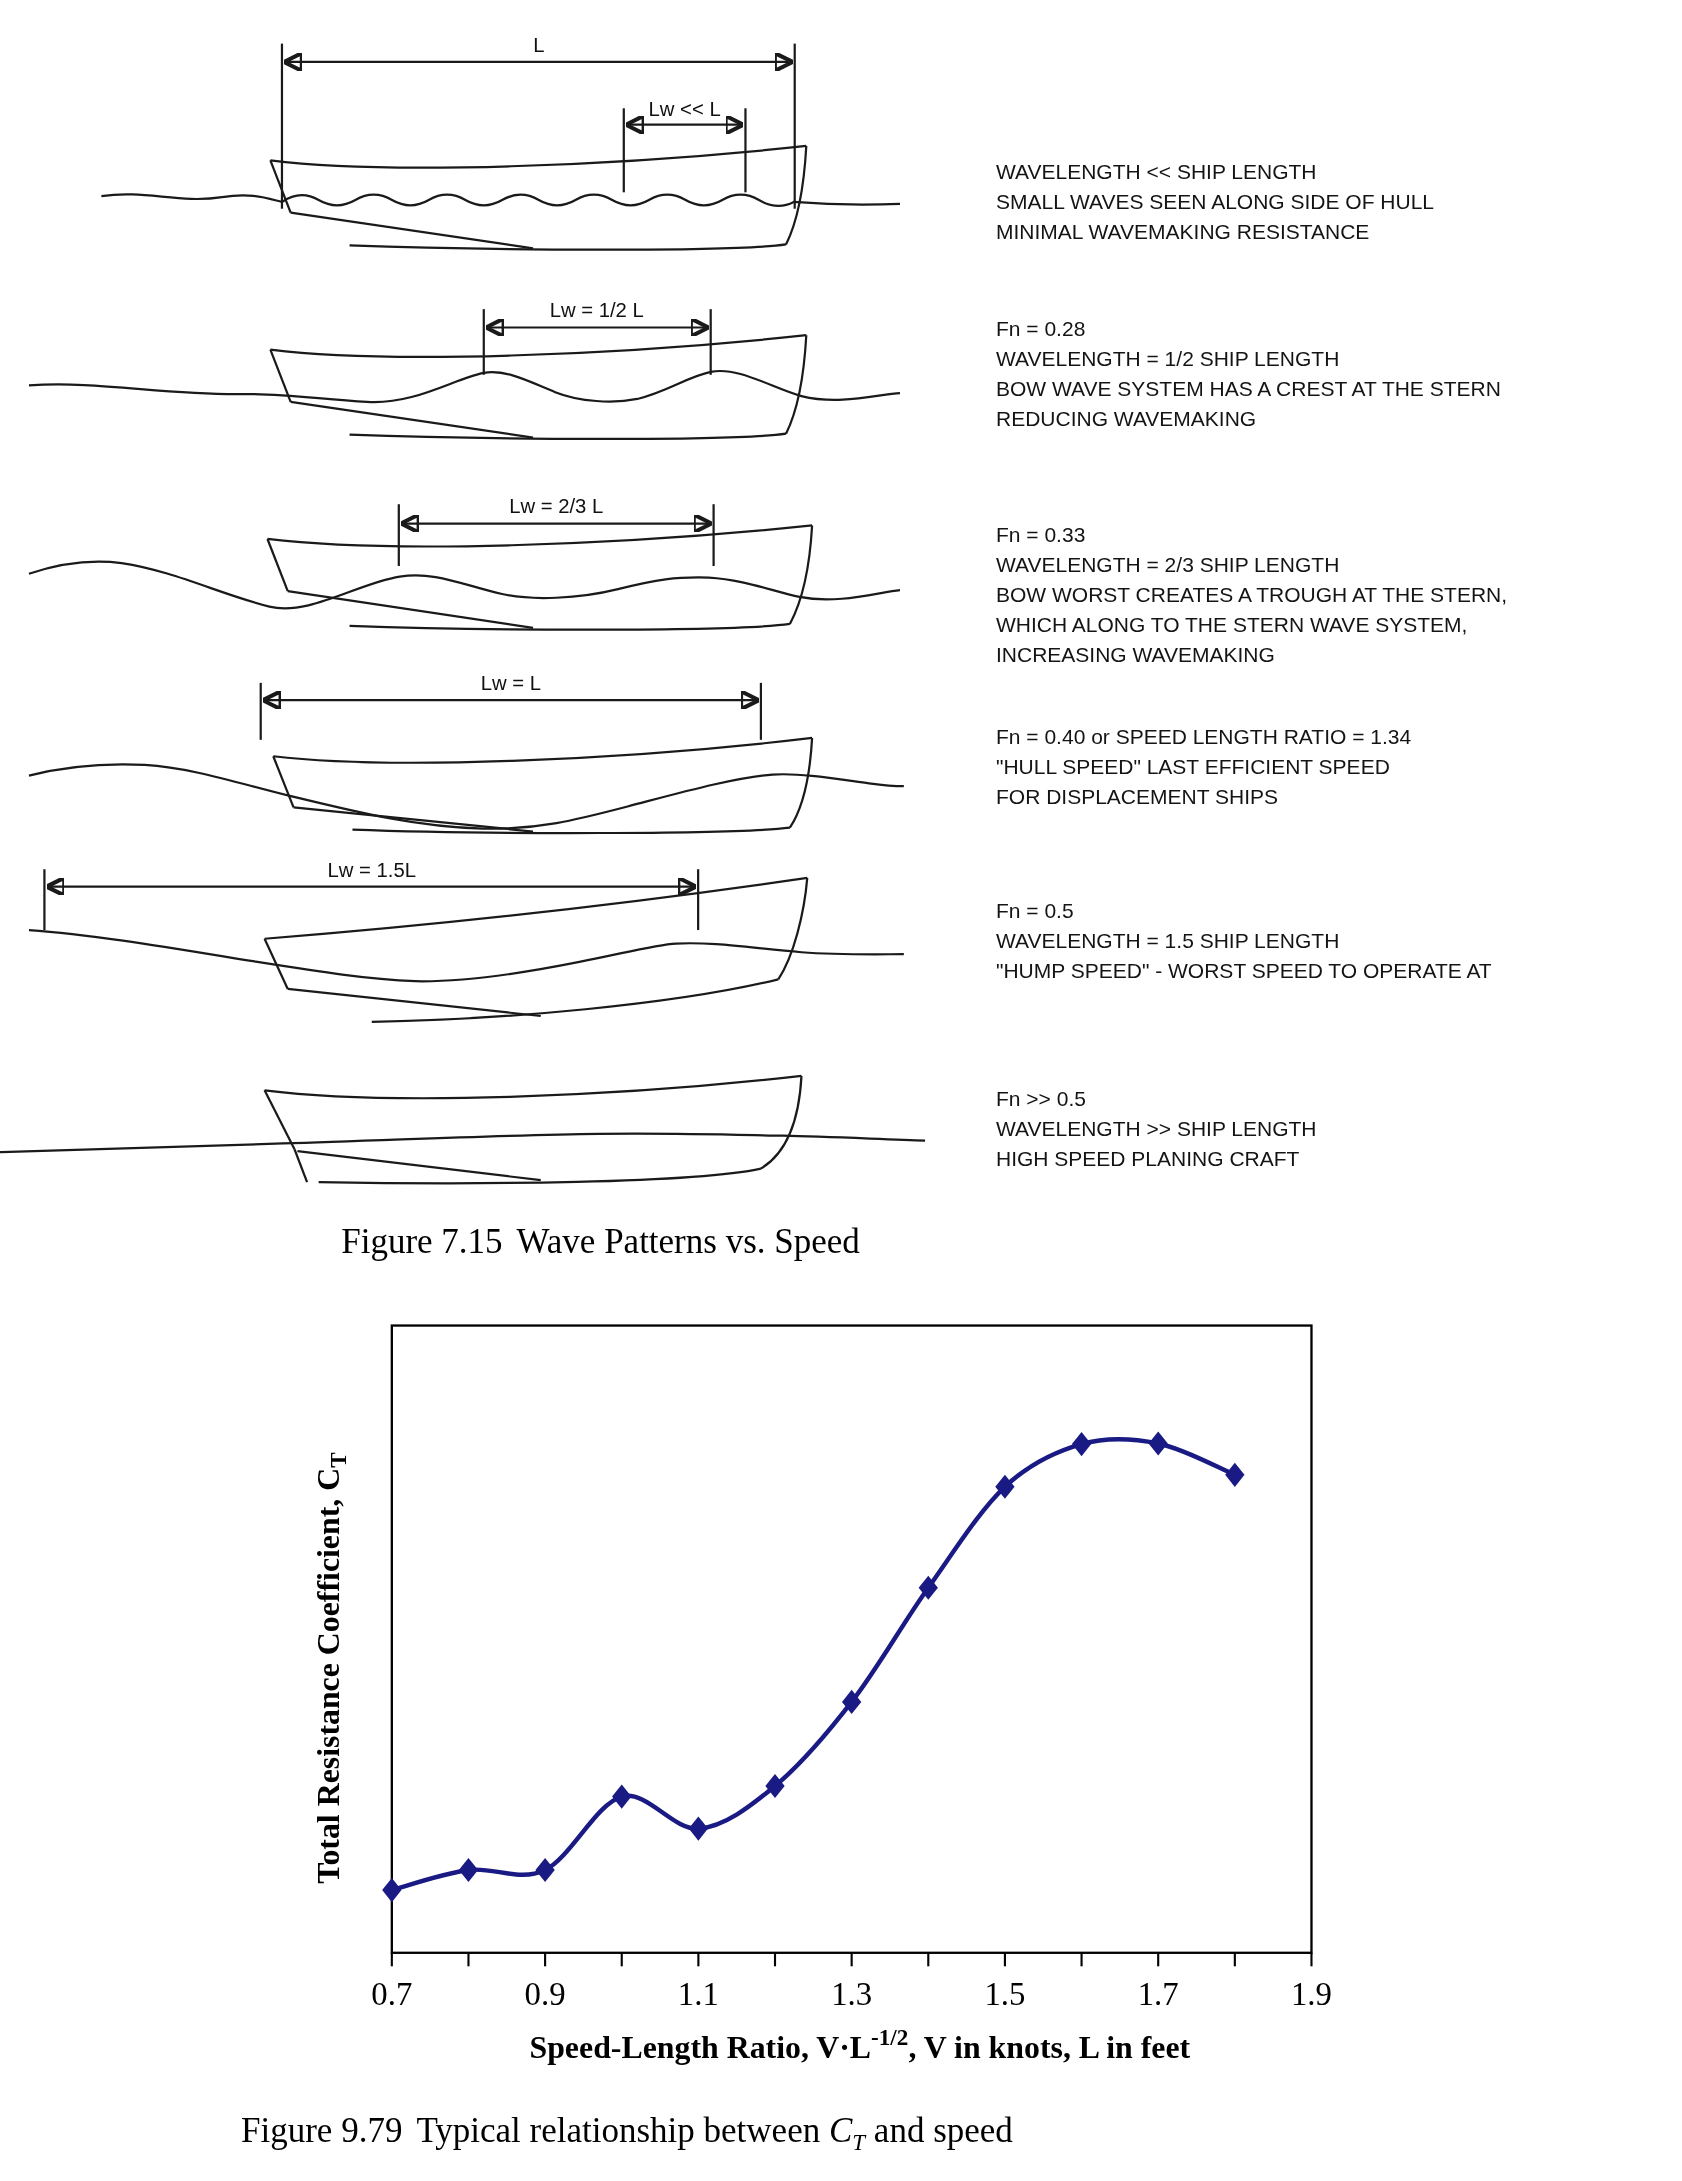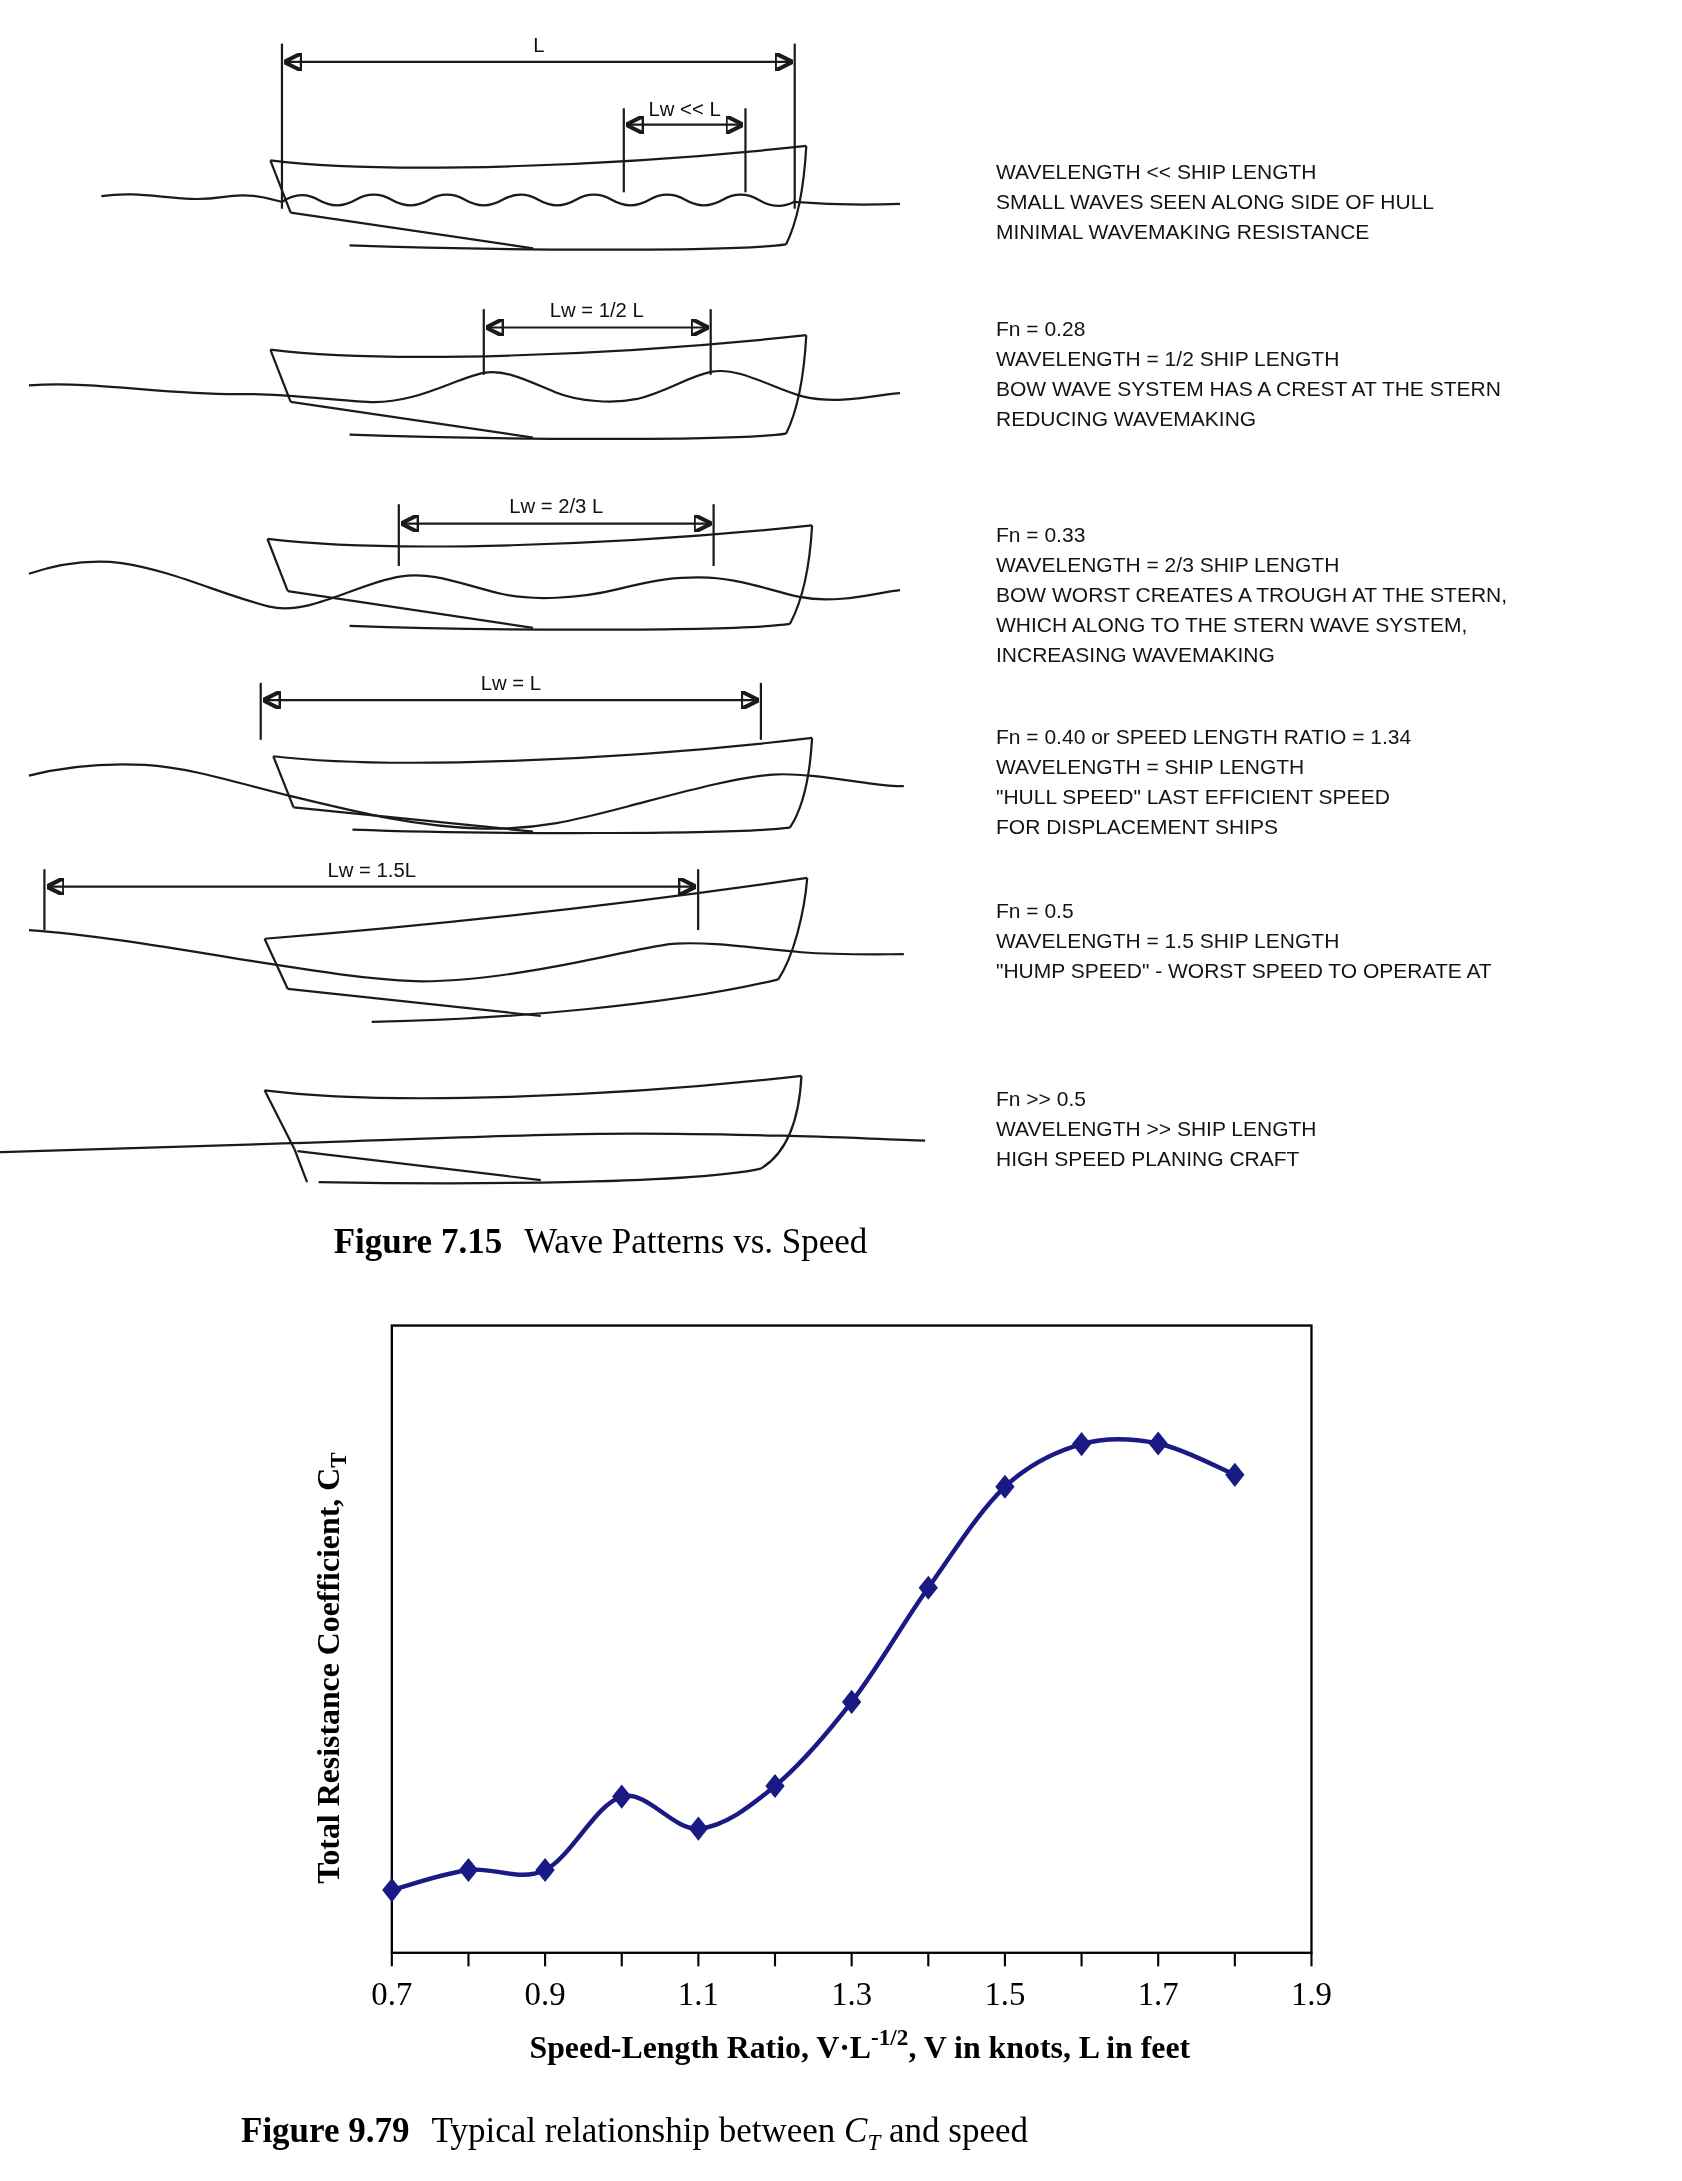--- a/index.html
+++ b/index.html
@@ -5,21 +5,21 @@
   html,body{margin:0;padding:0;background:#fff;}
   .page{position:relative;width:1683px;height:2181px;background:#fff;overflow:hidden;
         font-family:"Liberation Sans",sans-serif;color:#111;}
   svg{position:absolute;left:0;top:0;}
   .art line,.art path{stroke:#1a1a1a;stroke-width:2.3;fill:none;}
   .art text{font-family:"Liberation Sans",sans-serif;font-size:21px;fill:#111;stroke:none;}
   .txtcol{position:absolute;left:996px;width:666px;}
   .txtcol .ln{font-size:21px;line-height:30px;white-space:nowrap;color:#141414;}
   .caption{position:absolute;text-align:center;font-family:"Liberation Serif",serif;
            font-size:35px;color:#000;white-space:nowrap;}
-  .caption .b{font-weight:bold;margin-right:22px;}
+  .caption .b{font-weight:normal;margin-right:14px;}
   .caption .it{font-style:italic;}
   .caption sub{font-size:23px;font-style:italic;}
   .chart text{font-family:"Liberation Serif",serif;fill:#000;}
   .chart .tick-label{font-size:34px;}
   .chart .axis-label{font-size:33px;font-weight:bold;}
 </style>
 </head>
 <body>
 
 <div class="page">
@@ -135,21 +135,20 @@
   </div>
   <div class="txtcol" style="top:520px">
     <div class="ln">Fn = 0.33</div>
     <div class="ln">WAVELENGTH = 2/3 SHIP LENGTH</div>
     <div class="ln">BOW WORST CREATES A TROUGH AT THE STERN,</div>
     <div class="ln">WHICH ALONG TO THE STERN WAVE SYSTEM,</div>
     <div class="ln">INCREASING WAVEMAKING</div>
   </div>
   <div class="txtcol" style="top:722px">
     <div class="ln">Fn = 0.40 or SPEED LENGTH RATIO = 1.34</div>
-    <div class="ln">WAVELENGTH = SHIP LENGTH</div>
     <div class="ln">"HULL SPEED" LAST EFFICIENT SPEED</div>
     <div class="ln">FOR DISPLACEMENT SHIPS</div>
   </div>
   <div class="txtcol" style="top:896px">
     <div class="ln">Fn = 0.5</div>
     <div class="ln">WAVELENGTH = 1.5 SHIP LENGTH</div>
     <div class="ln">"HUMP SPEED" - WORST SPEED TO OPERATE AT</div>
   </div>
   <div class="txtcol" style="top:1084px">
     <div class="ln">Fn &gt;&gt; 0.5</div>

